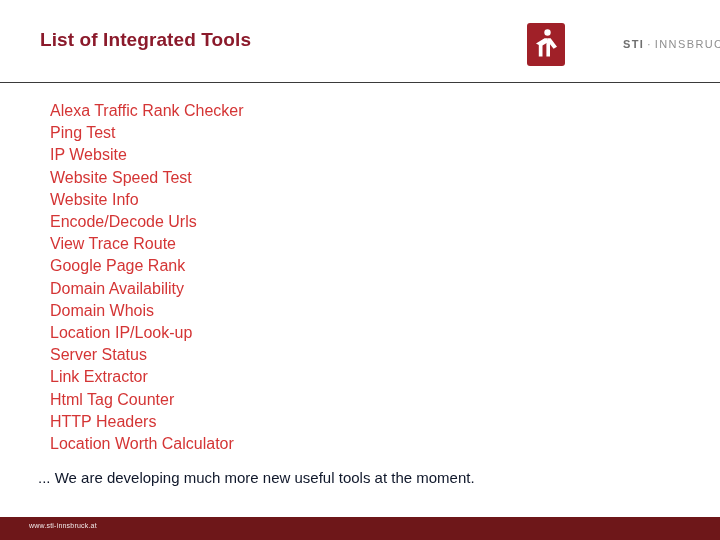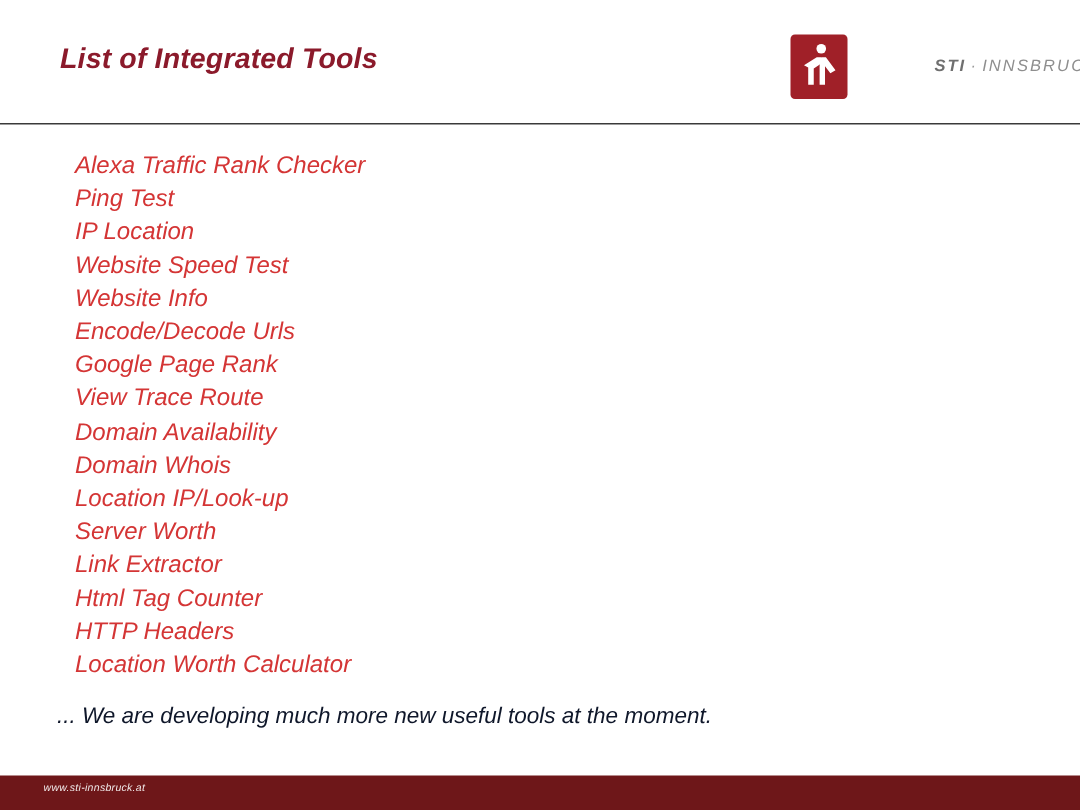--- a/index.html
+++ b/index.html
@@ -14,21 +14,20 @@
     overflow: hidden;
     position: relative;
   }
 
   .slide {
     position: relative;
     width: 575px;
     height: 540px;
     background: #ffffff;
     box-sizing: border-box;
-    font-style: italic;
   }
 
   
   .header {
     position: absolute;
     left: 0;
     top: 0;
     width: 720px;
     height: 83px;
   }
@@ -177,30 +176,30 @@
       </div>
     </div>
 
     <div class="header-rule"></div>
   </div>
 
   <div class="content">
     <ul class="tool-list">
       <li class="tool-item">Alexa Traffic Rank Checker</li>
       <li class="tool-item">Ping Test</li>
-      <li class="tool-item">IP Location</li>
+      <li class="tool-item">IP Website</li>
       <li class="tool-item">Website Speed Test</li>
       <li class="tool-item">Website Info</li>
       <li class="tool-item">Encode/Decode Urls</li>
+      <li class="tool-item">View Trace Route</li>
       <li class="tool-item">Google Page Rank</li>
-      <li class="tool-item">View Trace Route</li>
       <li class="tool-item">Domain Availability</li>
       <li class="tool-item">Domain Whois</li>
       <li class="tool-item">Location IP/Look-up</li>
-      <li class="tool-item">Server Worth</li>
+      <li class="tool-item">Server Status</li>
       <li class="tool-item">Link Extractor</li>
       <li class="tool-item">Html Tag Counter</li>
       <li class="tool-item">HTTP Headers</li>
       <li class="tool-item">Location Worth Calculator</li>
     </ul>
 
     <div class="closing-note">... We are developing much more new useful tools at the moment.</div>
   </div>
 
   <div class="footer-bar">

